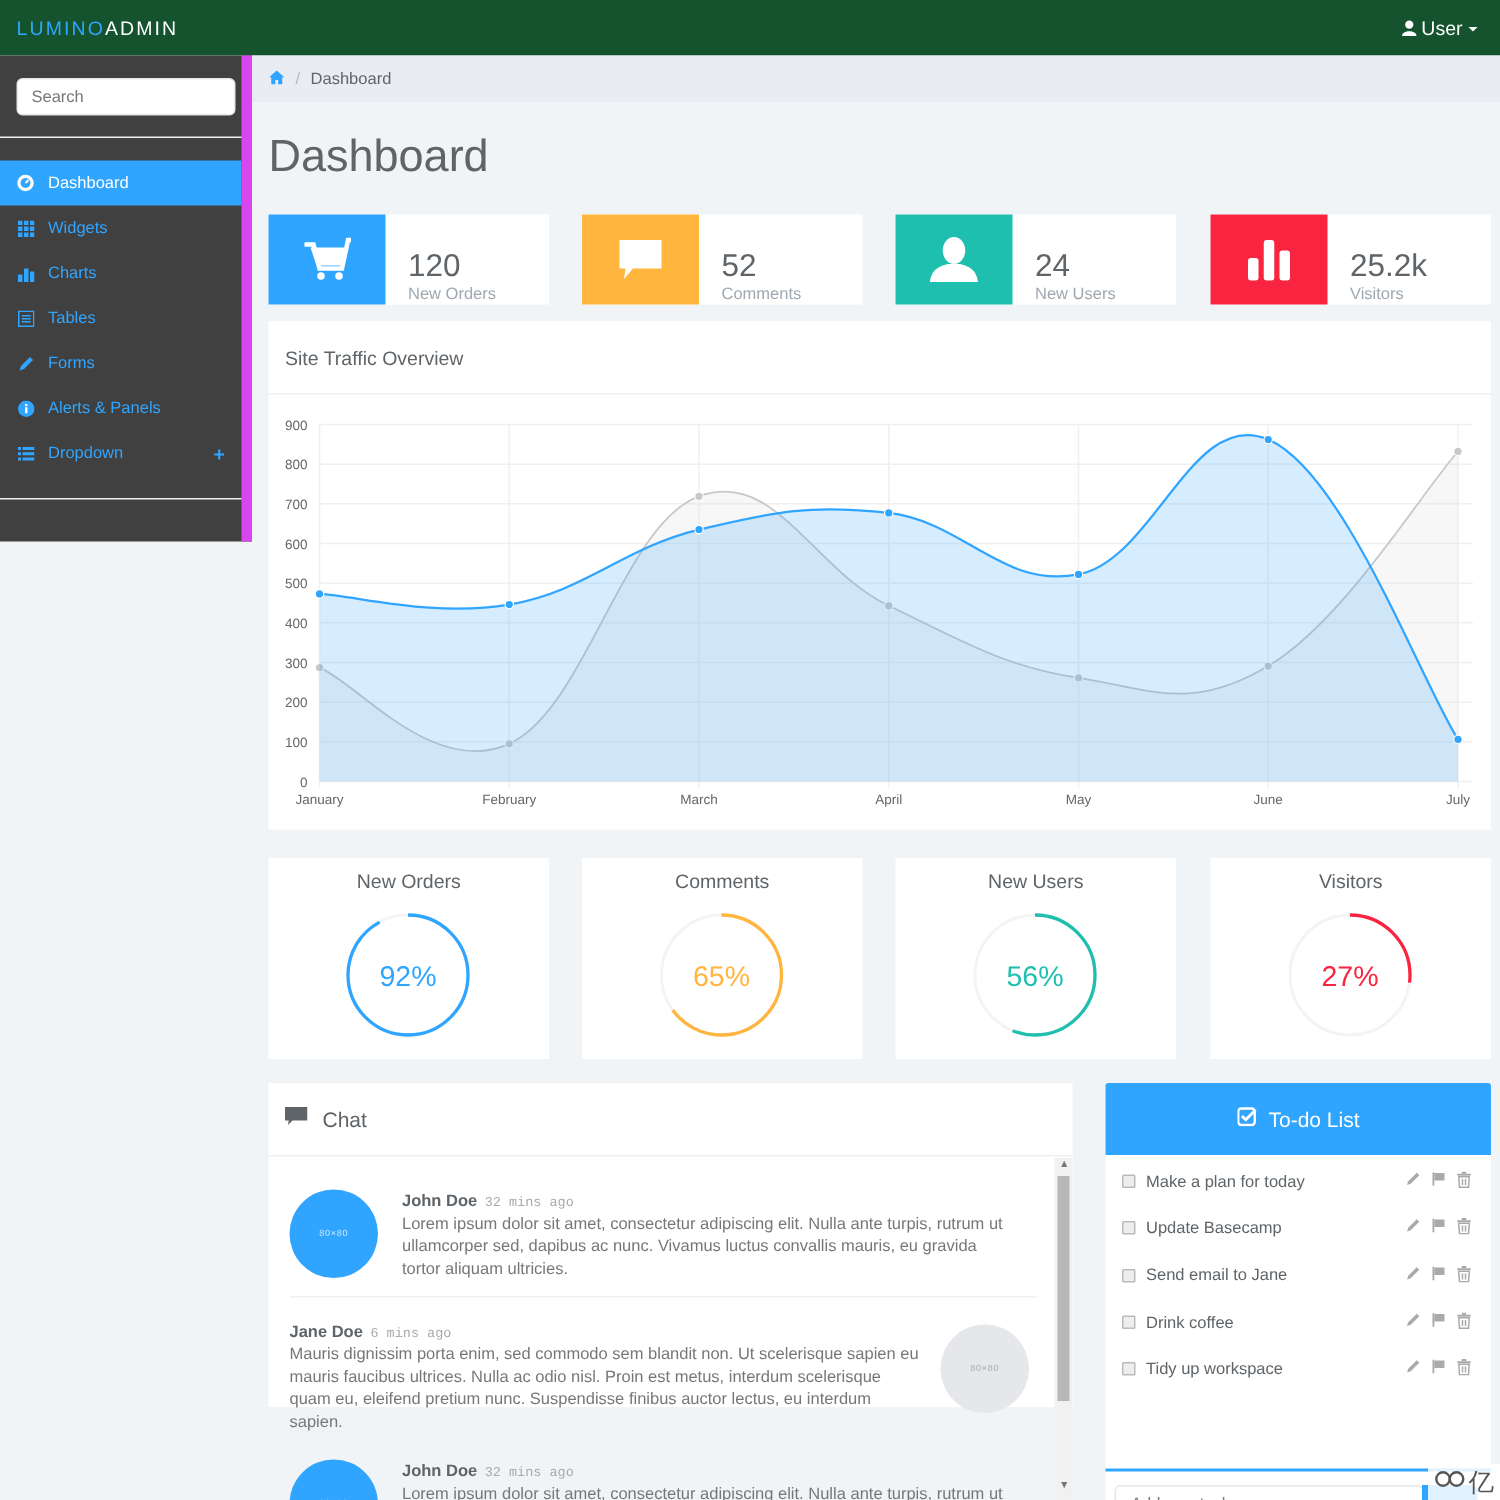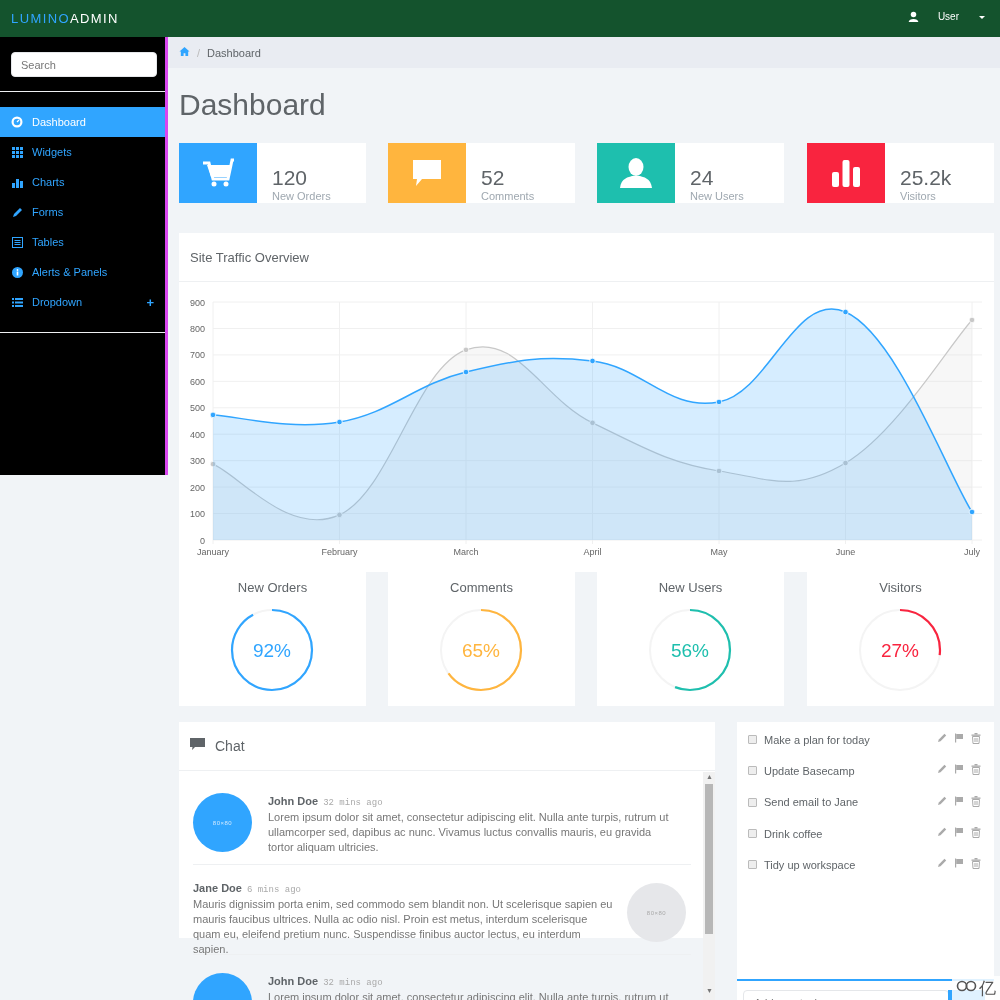--- a/index.html
+++ b/index.html
@@ -3,24 +3,24 @@
 <meta charset="utf-8">
 <style>
   * { box-sizing: border-box; margin: 0; padding: 0; }
   html, body { width: 1000px; height: 1000px; overflow: hidden; }
   body { font-family: "Liberation Sans", "DejaVu Sans", sans-serif; background: #f1f4f7; color: #5f6468; position: relative; }
 
   .topbar { position: absolute; left: 0; top: 0; width: 1000px; height: 37px; background: #14532d; }
   .brand { position: absolute; left: 11px; top: 11px; font-size: 13px; letter-spacing: 1.4px; }
   .brand .b1 { color: #30a5ff; }
   .brand .b2 { color: #ffffff; }
-  .user-menu { position: absolute; right: 14px; top: 11px; color: #fff; font-size: 10px; display: flex; align-items: center; gap: 19px; cursor: pointer; }
+  .user-menu { position: absolute; right: 14px; top: 11px; color: #fff; font-size: 13px; display: flex; align-items: center; gap: 3px; cursor: pointer; }
   .user-menu svg { display: block; }
 
-  .sidebar { position: absolute; left: 0; top: 37px; width: 168px; height: 438px; background: #000000; border-right: 3px solid #d946ef; }
+  .sidebar { position: absolute; left: 0; top: 37px; width: 168px; height: 324px; background: #404040; border-right: 7px solid #d946ef; }
   .search-wrap { padding: 15px 11px 14px 11px; border-bottom: 1px solid #eef0f2; }
   .search-input { width: 146px; height: 25px; border: 1px solid #e5e7ea; border-radius: 4px; padding: 0 9px; font-size: 11px; color: #555; font-family: "Liberation Sans", sans-serif; background: #fff; }
   .search-input::placeholder { color: #777; }
   .menu { list-style: none; margin-top: 15px; }
   .menu li { height: 30px; display: flex; align-items: center; padding-left: 11px; font-size: 11px; color: #30a5ff; cursor: pointer; position: relative; }
   .menu li.active { background: #30a5ff; color: #fff; }
   .menu li .ico { width: 12px; height: 12px; margin-right: 9px; display: inline-flex; align-items: center; justify-content: center; }
   .menu li .plus { position: absolute; right: 11px; top: 8px; font-size: 13px; font-weight: bold; color: #30a5ff; }
   .menu-divider { border-top: 1px solid #eef0f2; margin: 15px 0 15px 0; }
 
@@ -29,21 +29,21 @@
 
   .page-title { position: absolute; left: 179px; top: 88px; font-size: 30px; color: #5f6468; font-weight: normal; }
 
   .stat { position: absolute; top: 143px; width: 187px; height: 60px; background: #fff; display: flex; }
   .stat .sicon { width: 78px; height: 60px; display: flex; align-items: center; justify-content: center; }
   .stat .stext { padding: 12px 0 0 15px; }
   .stat .num { font-size: 21px; color: #5f6468; line-height: 22px; margin-top: 12px; }
   .stat .lbl { font-size: 11px; color: #9fa8b0; margin-top: 1px; }
 
   .panel { position: absolute; background: #fff; }
-  .traffic { left: 179px; top: 233px; width: 815px; height: 339px; }
+  .traffic { left: 179px; top: 214px; width: 815px; height: 339px; }
   .panel-heading { height: 49px; border-bottom: 1px solid #eef0f2; padding: 17px 11px; font-size: 13px; color: #5f6468; }
   .chart-svg { position: absolute; left: 0; top: 49px; }
 
   .gauge { top: 572px; width: 187px; height: 134px; text-align: center; }
   .gauge .gtitle { font-size: 13px; color: #5f6468; margin-top: 8px; }
   .gauge svg { position: absolute; left: 51px; top: 36px; }
 
   .chat { left: 179px; top: 722px; width: 536px; height: 216px; }
   .chat .panel-heading { padding: 16px 11px; display: flex; align-items: center; gap: 10px; font-size: 14px; }
   .chat-body { position: absolute; left: 0; top: 50px; width: 536px; height: 228px; overflow: hidden; }
@@ -128,33 +128,33 @@
             <rect x="0" y="6" width="3" height="5"></rect>
             <rect x="4" y="2" width="3" height="9"></rect>
             <rect x="8" y="4" width="3" height="7"></rect>
           </svg>
       </span>
       <span>Charts</span>
     </li>
     <li>
       <span class="ico">
         <svg width="11" height="11" viewBox="0 0 11 11">
-            <path d="M1 10 L2 7 L8 1 L10 3 L4 9 Z" fill="#30a5ff"></path>
-          </svg>
-      </span>
-      <span>Forms</span>
-    </li>
-    <li>
-      <span class="ico">
-        <svg width="11" height="11" viewBox="0 0 11 11">
             <rect x="0.5" y="0.5" width="10" height="10" fill="none" stroke="#30a5ff"></rect>
             <path d="M2.5 3.5 H8.5 M2.5 5.5 H8.5 M2.5 7.5 H8.5" stroke="#30a5ff"></path>
           </svg>
       </span>
       <span>Tables</span>
+    </li>
+    <li>
+      <span class="ico">
+        <svg width="11" height="11" viewBox="0 0 11 11">
+            <path d="M1 10 L2 7 L8 1 L10 3 L4 9 Z" fill="#30a5ff"></path>
+          </svg>
+      </span>
+      <span>Forms</span>
     </li>
     <li>
       <span class="ico">
         <svg width="11" height="11" viewBox="0 0 11 11">
             <circle cx="5.5" cy="5.5" r="5.5" fill="#30a5ff"></circle>
             <rect x="4.7" y="4.5" width="1.6" height="4" fill="#fff"></rect>
             <circle cx="5.5" cy="3" r="0.9" fill="#fff"></circle>
           </svg>
       </span>
       <span>Alerts &amp; Panels</span>
@@ -364,20 +364,29 @@
     </div>
     <div class="scrollbar">
       <span class="arr" style="top:1px">▲</span>
       <div class="thumb"></div>
       <span class="arr" style="bottom:6px">▼</span>
     </div>
   </div>
 </div>
 
 <div class="panel todo">
+  <div class="todo-head">
+    <span>
+      <svg width="13" height="13" viewBox="0 0 13 13">
+          <rect x="0.5" y="1" width="11" height="11" rx="2" fill="none" stroke="#fff" stroke-width="1.6"></rect>
+          <path d="M3 6 L5.5 8.5 L12 2" fill="none" stroke="#fff" stroke-width="2"></path>
+        </svg>
+    </span>
+    <span>To-do List</span>
+  </div>
   <ul class="todo-list" id="todo-list">
       <li>
         <span class="cb"></span>
         <span>Make a plan for today</span>
         <span class="acts">
           <span><svg width="10" height="10" viewBox="0 0 10 10">
               <path d="M1 9 L1.8 6.5 L7.5 0.8 L9.2 2.5 L3.5 8.2 Z" fill="#aaa"></path>
             </svg></span>
           <span><svg width="10" height="10" viewBox="0 0 10 10">
               <rect x="1" y="0.5" width="1.2" height="9" fill="#aaa"></rect>

